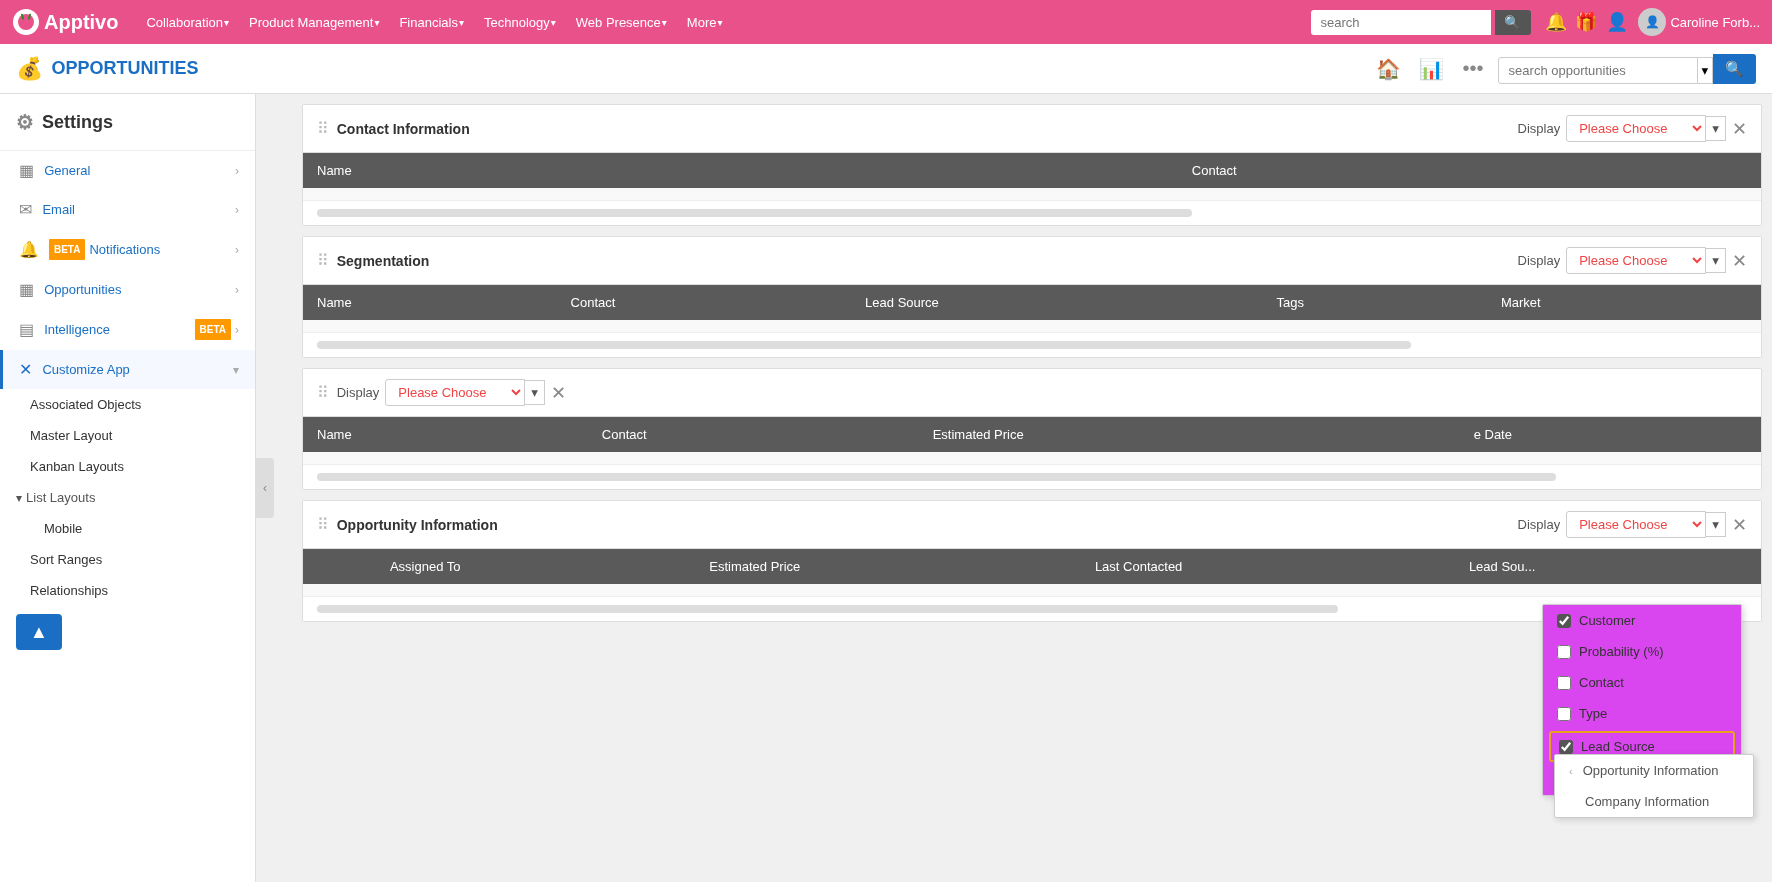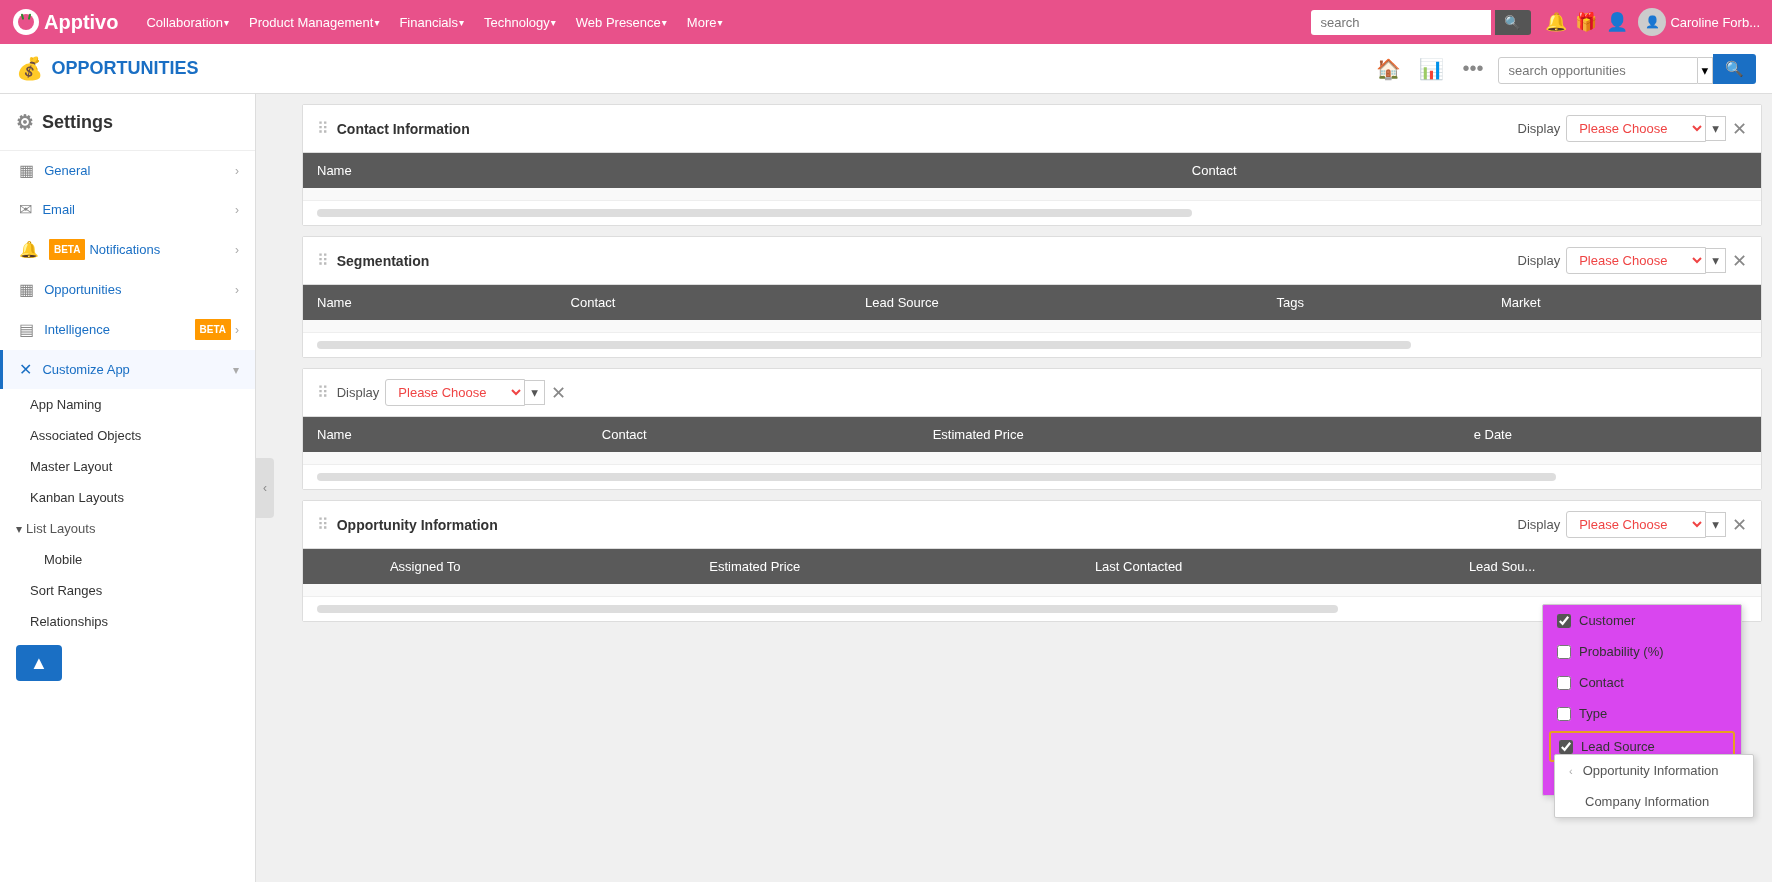--- a/index.html
+++ b/index.html
@@ -533,21 +533,20 @@
       <span class="sidebar-item-label">Intelligence</span>
       <span class="beta-badge">BETA</span>
       <span class="sidebar-item-arrow">›</span>
     </div>
     <div class="sidebar-item active">
       <span class="sidebar-item-icon" style="color:#1a6fc4;">✕</span>
       <span class="sidebar-item-label">Customize App</span>
       <span class="sidebar-item-arrow">▾</span>
     </div>
 
-    <div class="sidebar-sub-item">App Naming</div>
     <div class="sidebar-sub-item">Associated Objects</div>
     <div class="sidebar-sub-item">Master Layout</div>
     <div class="sidebar-sub-item">Kanban Layouts</div>
     <div class="sidebar-sub-section">
       <span class="collapse-arrow">▾</span>
       <span>List Layouts</span>
     </div>
     <div class="sidebar-sub-item" style="padding-left:44px;">Mobile</div>
     <div class="sidebar-sub-item">Sort Ranges</div>
     <div class="sidebar-sub-item">Relationships</div>

